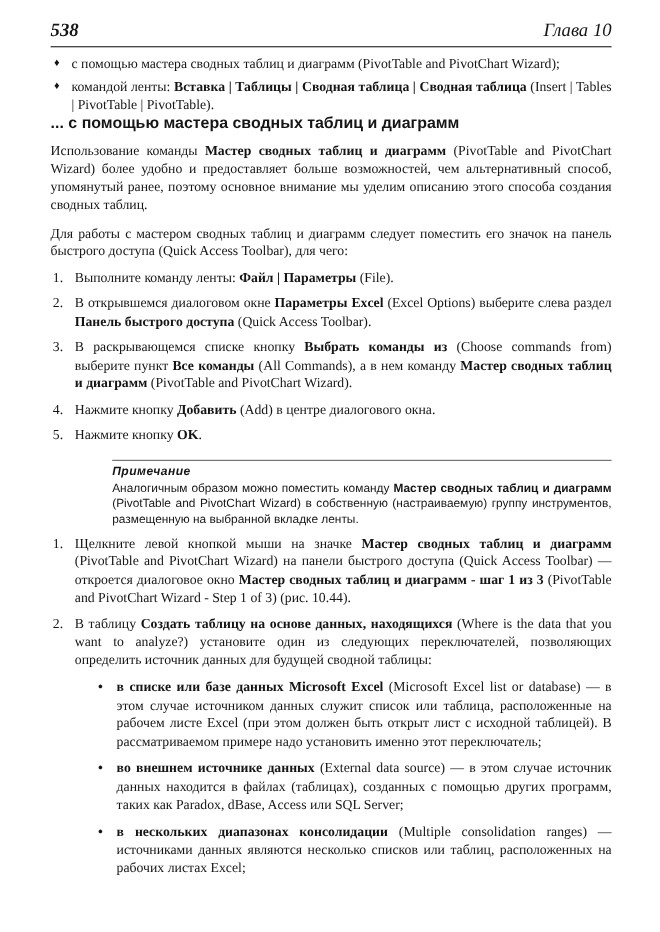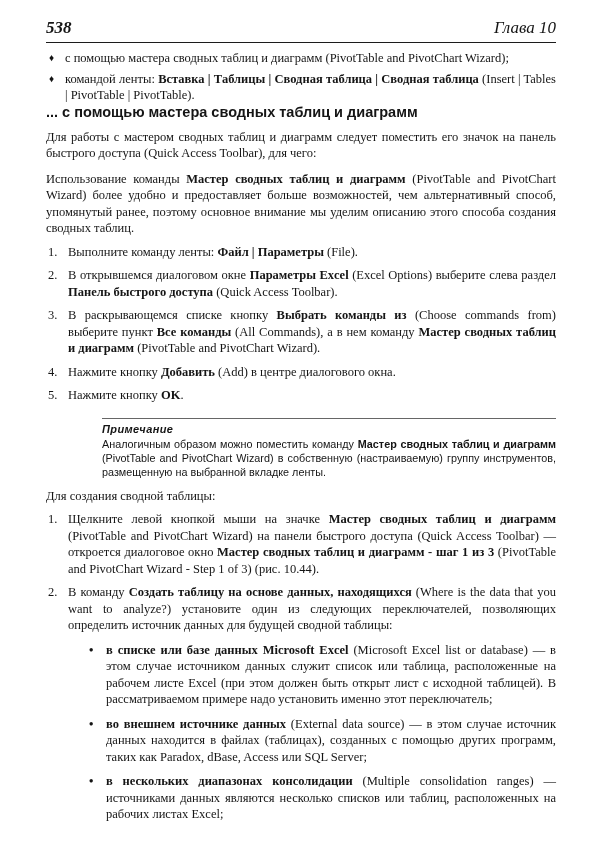--- a/index.html
+++ b/index.html
@@ -120,23 +120,23 @@
       <span><span>с помощью мастера сводных таблиц и диаграмм (PivotTable and PivotChart Wizard);</span></span>
     </li>
     <li>
       <span class="marker">♦</span>
       <span><span>командой ленты: </span><span class="b">Вставка | Таблицы | Сводная таблица | Сводная таблица</span><span> (Insert | Tables | PivotTable | PivotTable).</span></span>
     </li>
   </ul>
 
   <h2 class="section-heading">... с помощью мастера сводных таблиц и диаграмм</h2>
 
+  <p class="para"><span>Использование команды </span><span class="b">Мастер сводных таблиц и диаграмм</span><span> (PivotTable and PivotChart Wizard) более удобно и предоставляет больше возможностей, чем альтернативный способ, упомянутый ранее, поэтому основное внимание мы уделим описанию этого способа создания сводных таблиц.</span></p>
+
   <p class="para"><span>Для работы с мастером сводных таблиц и диаграмм следует поместить его значок на панель быстрого доступа (Quick Access Toolbar), для чего:</span></p>
-
-  <p class="para"><span>Использование команды </span><span class="b">Мастер сводных таблиц и диаграмм</span><span> (PivotTable and PivotChart Wizard) более удобно и предоставляет больше возможностей, чем альтернативный способ, упомянутый ранее, поэтому основное внимание мы уделим описанию этого способа создания сводных таблиц.</span></p>
 
   <ol class="steps">
     <li>
       <span class="num">1.</span>
       <span><span>Выполните команду ленты: </span><span class="b">Файл | Параметры</span><span> (File).</span></span>
     </li>
     <li>
       <span class="num">2.</span>
       <span><span>В открывшемся диалоговом окне </span><span class="b">Параметры Excel</span><span> (Excel Options) выберите слева раздел </span><span class="b">Панель быстрого доступа</span><span> (Quick Access Toolbar).</span></span>
     </li>
@@ -152,30 +152,29 @@
       <span class="num">5.</span>
       <span><span>Нажмите кнопку </span><span class="b">OK</span><span>.</span></span>
     </li>
   </ol>
 
   <aside class="note">
     <div class="note-label">Примечание</div>
     <div class="note-text"><span>Аналогичным образом можно поместить команду </span><span class="b">Мастер сводных таблиц и диаграмм</span><span> (PivotTable and PivotChart Wizard) в собственную (настраиваемую) группу инструментов, размещенную на выбранной вкладке ленты.</span></div>
   </aside>
 
-  <p class="para"><span>Для создания сводной таблицы:</span></p>
 
   <ol class="steps">
     <li>
       <span class="num">1.</span>
       <span><span>Щелкните левой кнопкой мыши на значке </span><span class="b">Мастер сводных таблиц и диаграмм</span><span> (PivotTable and PivotChart Wizard) на панели быстрого доступа (Quick Access Toolbar) — откроется диалоговое окно </span><span class="b">Мастер сводных таблиц и диаграмм - шаг 1 из 3</span><span> (PivotTable and PivotChart Wizard - Step 1 of 3) (рис. 10.44).</span></span>
     </li>
     <li>
       <span class="num">2.</span>
-      <span><span>В команду </span><span class="b">Создать таблицу на основе данных, находящихся</span><span> (Where is the data that you want to analyze?) установите один из следующих переключателей, позволяющих определить источник данных для будущей сводной таблицы:</span></span>
+      <span><span>В таблицу </span><span class="b">Создать таблицу на основе данных, находящихся</span><span> (Where is the data that you want to analyze?) установите один из следующих переключателей, позволяющих определить источник данных для будущей сводной таблицы:</span></span>
       <ul class="dotlist">
         <li>
           <span class="marker">•</span>
           <span><span class="b">в списке или базе данных Microsoft Excel</span><span> (Microsoft Excel list or database) — в этом случае источником данных служит список или таблица, расположенные на рабочем листе Excel (при этом должен быть открыт лист с исходной таблицей). В рассматриваемом примере надо установить именно этот переключатель;</span></span>
         </li>
         <li>
           <span class="marker">•</span>
           <span><span class="b">во внешнем источнике данных</span><span> (External data source) — в этом случае источник данных находится в файлах (таблицах), созданных с помощью других программ, таких как Paradox, dBase, Access или SQL Server;</span></span>
         </li>
         <li>

